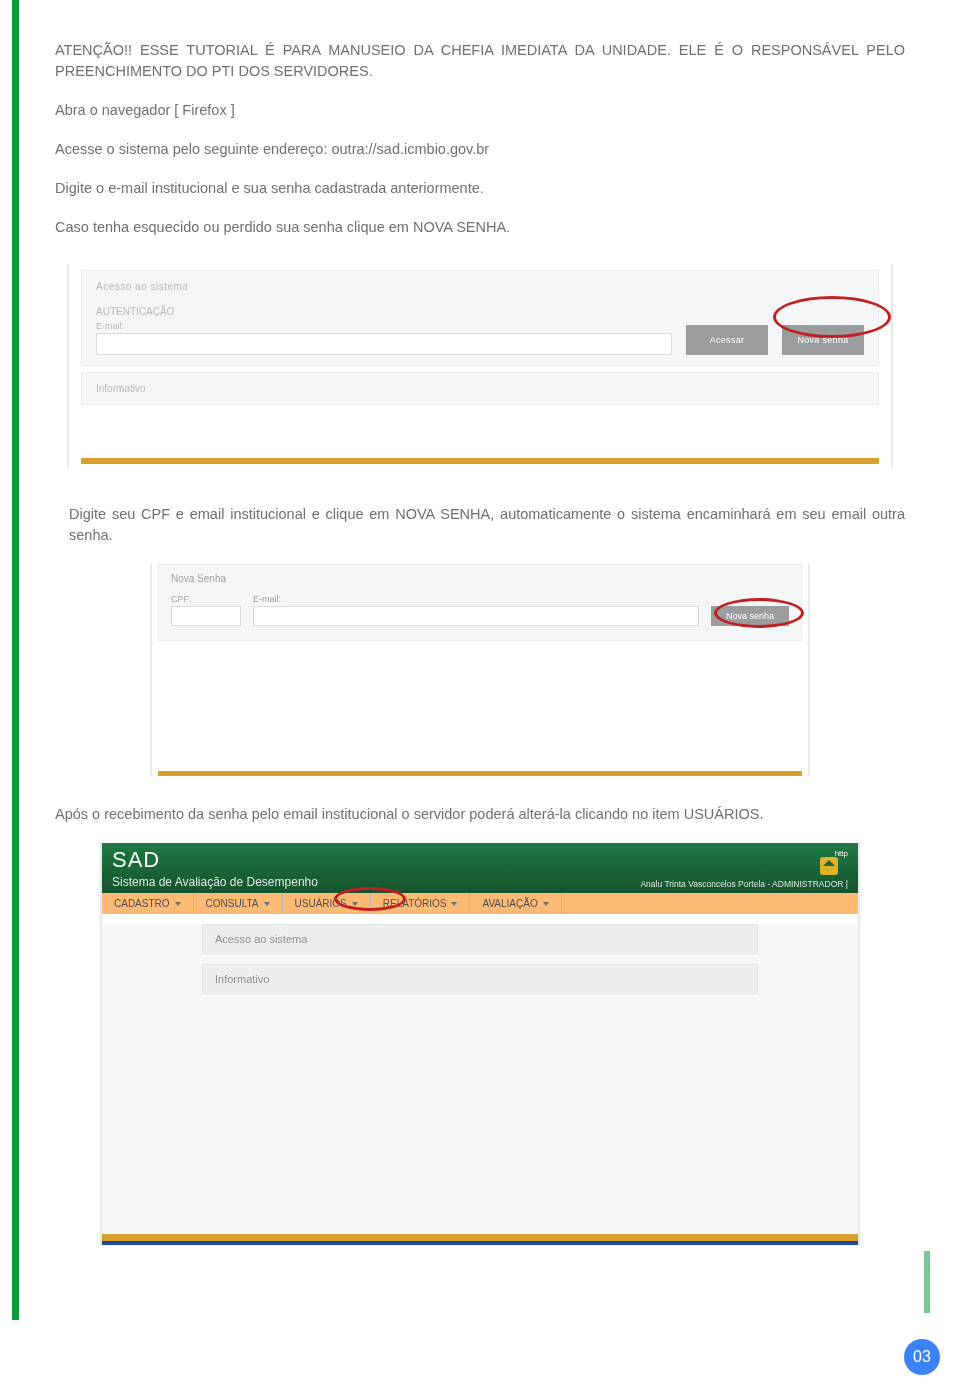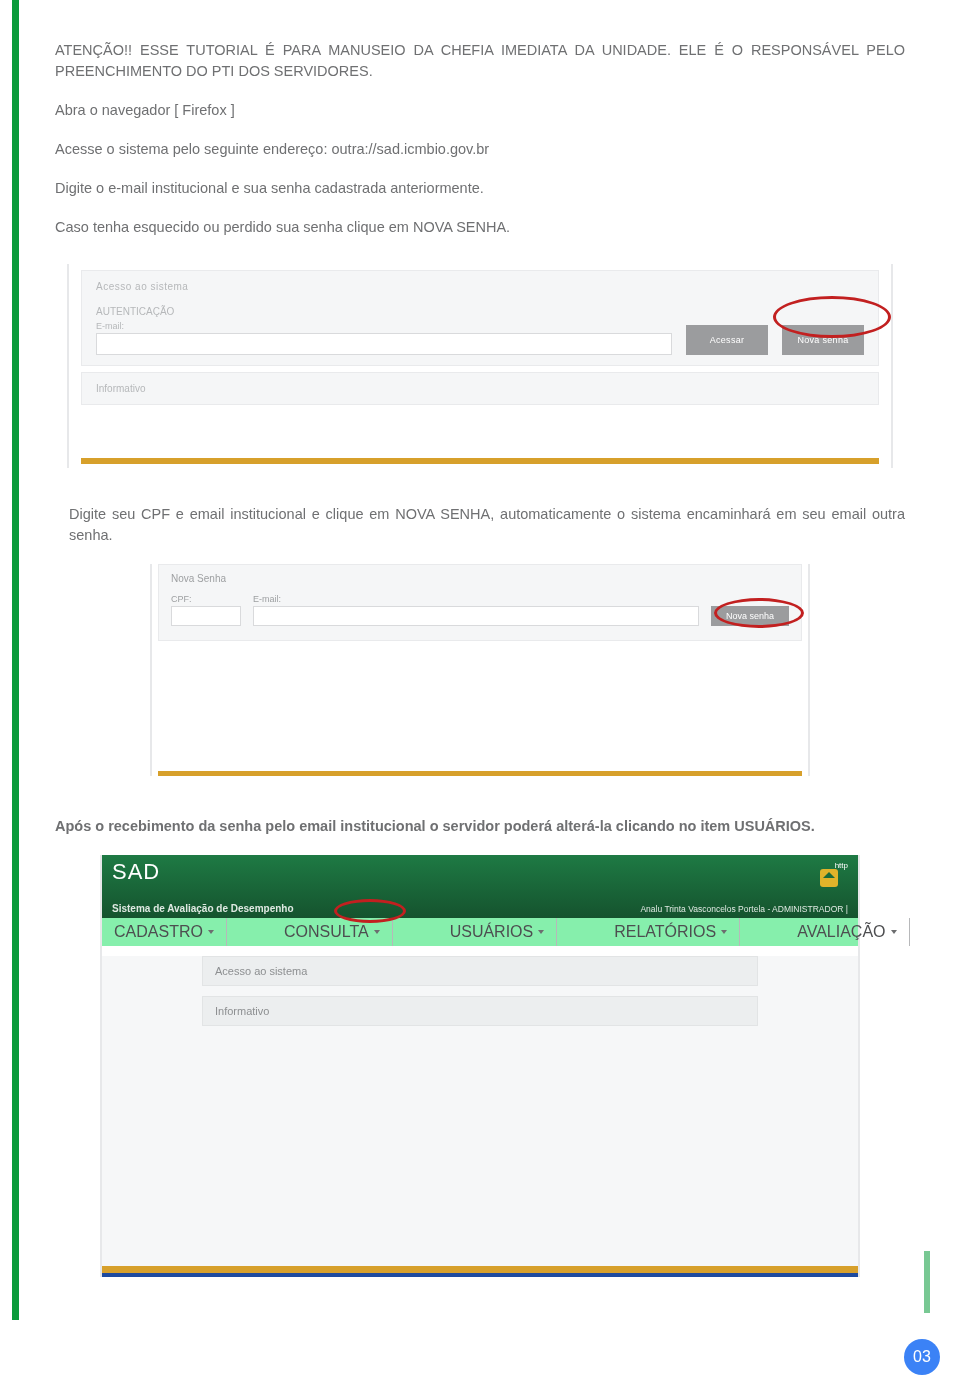--- a/index.html
+++ b/index.html
@@ -200,24 +200,23 @@
     padding: 6px 10px 4px 10px;
     position: relative;
   }
   .sad-logo {
     font-family: "Arial Black", Arial, sans-serif;
     font-size: 22px;
     letter-spacing: 1px;
     line-height: 1;
   }
   .sad-sub {
-    font-size: 10px;
+    font-size: 12px;
     color: #dfe9e2;
-    margin-top: 20px;
-    font-weight: bold;
+    margin-top: 4px;
   }
   .shot3-home {
     position: absolute;
     right: 10px;
     top: 8px;
     background: #e0b32a;
     width: 18px; height: 18px;
     border-radius: 3px;
   }
   .shot3-home::after{
@@ -234,25 +233,24 @@
     color: #fff;
   }
   .shot3-user {
     position: absolute;
     right: 10px;
     bottom: 4px;
     font-size: 8.5px;
     color: #dfe9e2;
   }
   .shot3-menu {
-    background: #86efac;
+    background: #fdba74;
     display: flex;
-    font-size: 16px;
+    font-size: 10px;
     color: #4d4e50;
-    gap: 45px;
   }
   .shot3-menu .mi {
     padding: 5px 12px;
     border-right: 1px solid #b7b8ba;
     display: flex; gap: 5px; align-items: center;
     cursor: pointer;
   }
   .shot3-menu .chev {
     width:0;height:0;
     border-left:3px solid transparent;
@@ -370,21 +368,21 @@
             </div>
             <button>Nova senha</button>
           </div>
         </div>
         <div class="shot2-gold"></div>
       </div>
       <div class="ellipse2"></div>
     </div>
   </div>
 
-  <div class="intro" style="margin-top:40px;font-weight:bold;">
+  <div class="intro" style="margin-top:28px;">
     <p>Após o recebimento da senha pelo email institucional o servidor poderá alterá-la clicando no item USUÁRIOS.</p>
   </div>
 
   <div class="shot3-wrap">
     <div class="shot3">
       <div class="shot3-header">
         <div style="position:absolute;right:10px;top:6px;display:flex;gap:4px;align-items:center;">
           <span class="shot3-home"></span>
           <span class="shot3-home-label">http</span>
         </div>

